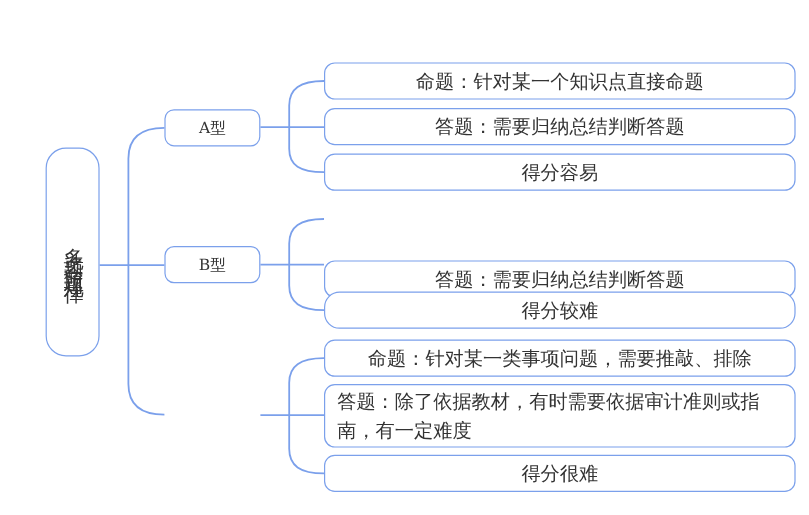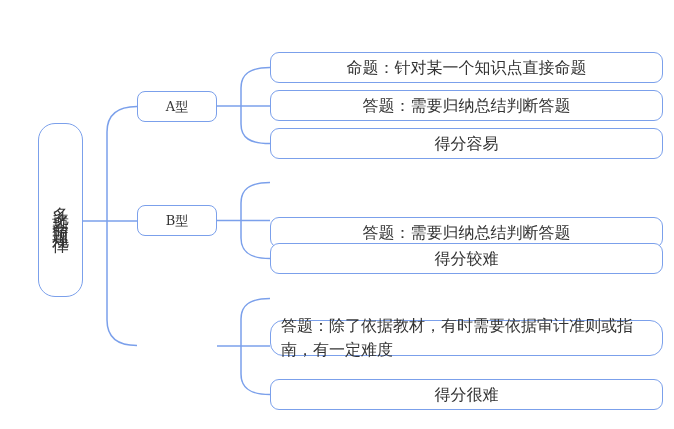--- a/index.html
+++ b/index.html
@@ -69,23 +69,23 @@
     border-radius: 9px;
     font-size: 16px;
     line-height: 24px;
     padding: 0 10px;
   }
   #a1 { top: 52px; }
   #a2 { top: 90px; }
   #a3 { top: 128px; }
   #b1 { top: 167px; }
   #b2 { top: 217px; }
-  #b3 { top: 243px; }
+  #b3 { top: 243px; border-radius: 13px; }
   #c1 { top: 283px; }
-  #c2 { top: 320px; height: 36px; border-radius: 13px; }
+  #c2 { top: 320px; height: 53px; }
   #c3 { top: 379px; }
 </style>
 </head>
 <body>
 
 <div class="canvas">
 
   <svg class="connectors" viewBox="0 0 674 429" xmlns="http://www.w3.org/2000/svg">
 
     <path d="M83 221 H137"></path>
@@ -123,20 +123,23 @@
     <span>得分容易</span>
   </div>
 
   <div class="node leaf" id="b2">
     <span>答题：需要归纳总结判断答题</span>
   </div>
   <div class="node leaf" id="b3">
     <span>得分较难</span>
   </div>
 
+  <div class="node leaf" id="c1">
+    <span>命题：针对某一类事项问题，需要推敲、排除</span>
+  </div>
   <div class="node leaf" id="c2">
     <span>答题：除了依据教材，有时需要依据审计准则或指南，有一定难度</span>
   </div>
   <div class="node leaf" id="c3">
     <span>得分很难</span>
   </div>
 
 </div>
 
 </body></html>

